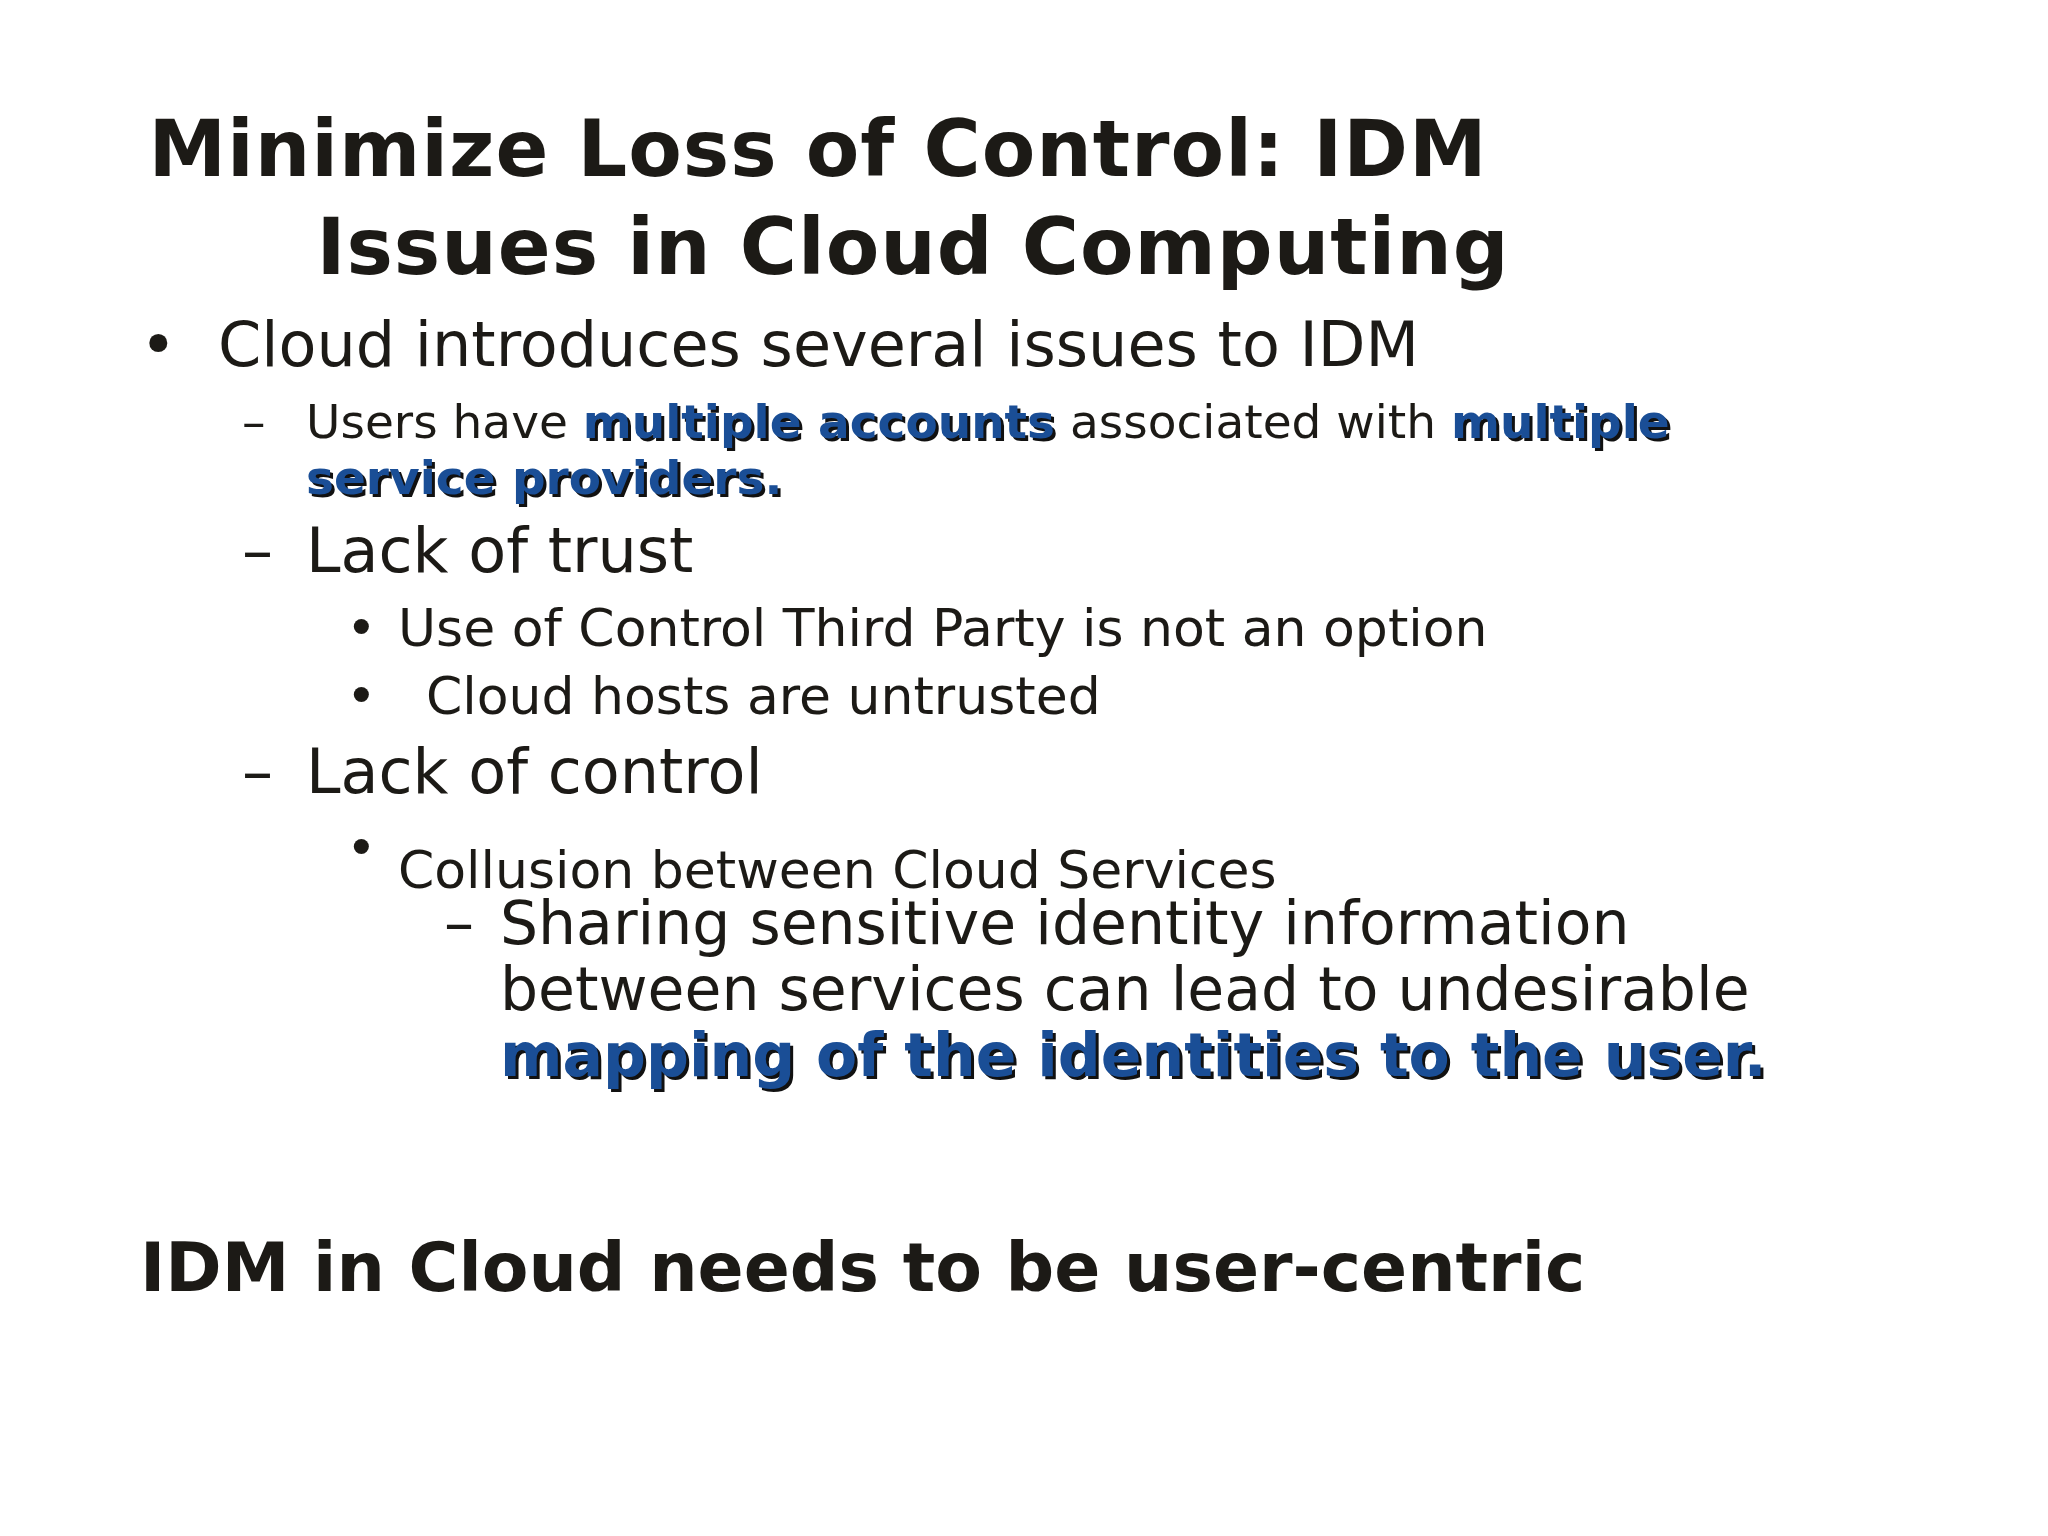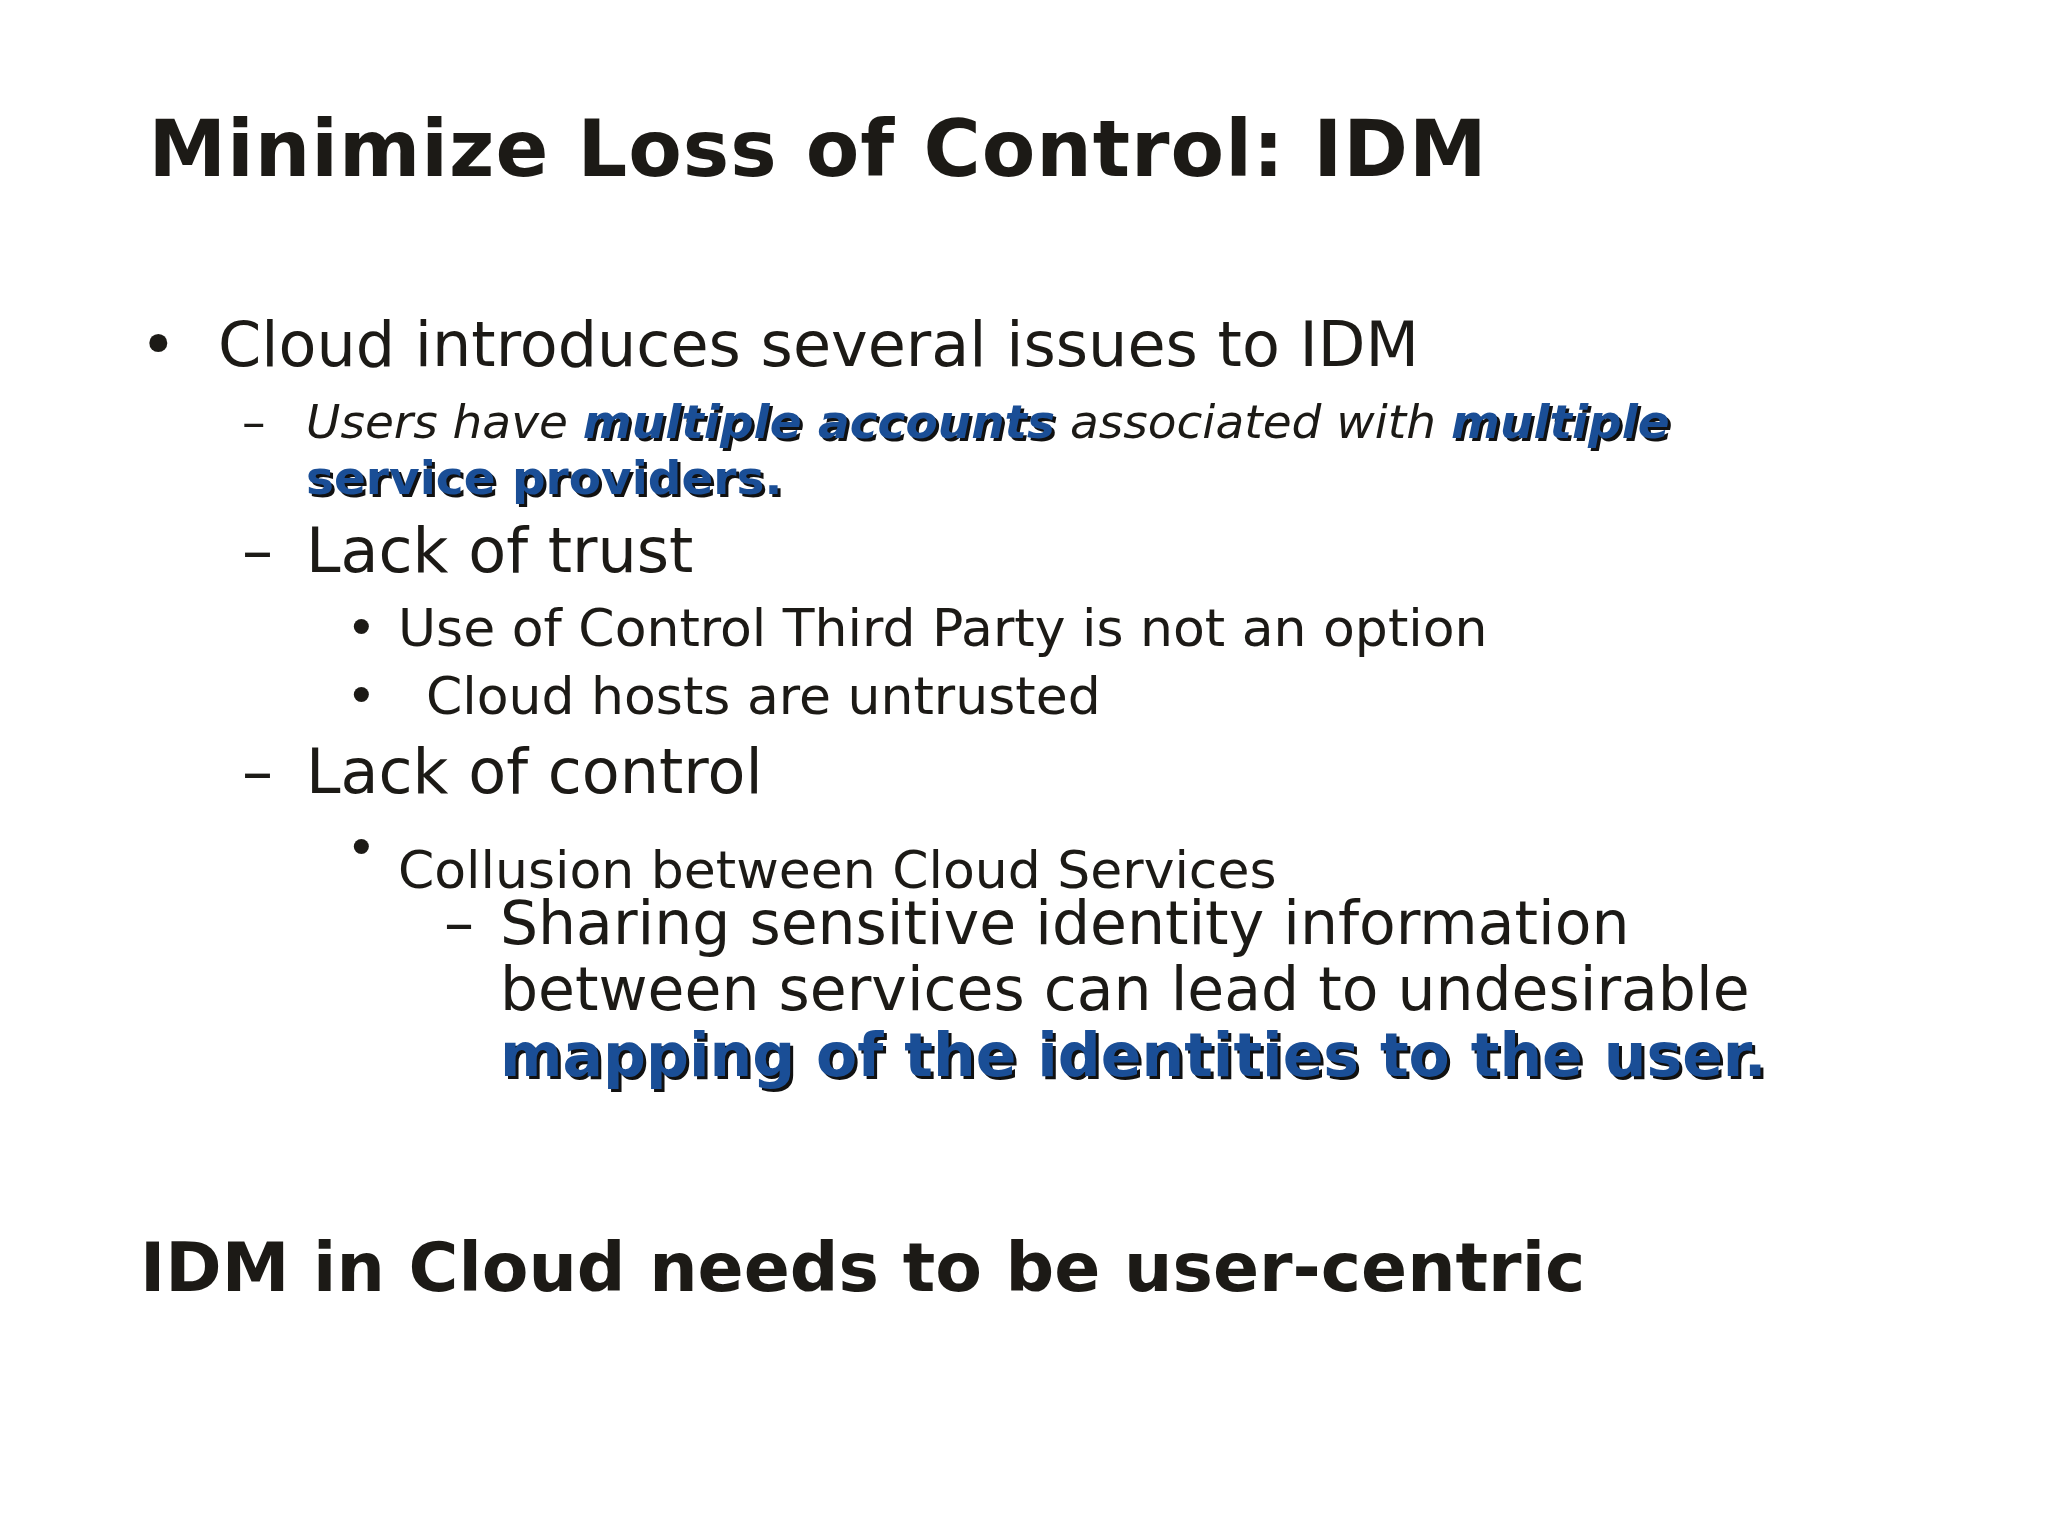--- a/index.html
+++ b/index.html
@@ -25,27 +25,28 @@
   .l2t { font-size: 52px; }
   .l3t { font-size: 60px; }
   .footer { position: absolute; left: 140px; top: 1228px; font-size: 68px; font-weight: bold; white-space: nowrap; }
 </style>
 </head>
 <body>
 
 <div>
   <div class="title">
     <span class="l1">Minimize Loss of Control: IDM</span>
+    <span class="l2">Issues in Cloud Computing</span>
   </div>
 
   <span class="line l0" style="left:140px; top:308px;">•</span>
   <span class="line l0" style="left:218px; top:308px;">Cloud introduces several issues to IDM</span>
 
   <span class="line l1t" style="left:242px; top:394px;">–</span>
-  <div class="line l1t" style="left:306px; top:394px;font-style:italic;">
+  <div class="line l1t" style="left:306px; top:394px;">
     <span>Users have </span><span class="hl">multiple accounts</span><span> associated with </span><span class="hl">multiple</span>
   </div>
   <span class="line l1t hl" style="left:306px; top:450px;">service providers.</span>
 
   <span class="line l1big" style="left:242px; top:514px;">–</span>
   <span class="line l1big" style="left:306px; top:514px;">Lack of trust</span>
 
   <span class="line l2t" style="left:346px; top:598px;">•</span>
   <span class="line l2t" style="left:398px; top:598px;">Use of Control Third Party is not an option</span>
   <span class="line l2t" style="left:346px; top:666px;">•</span>

